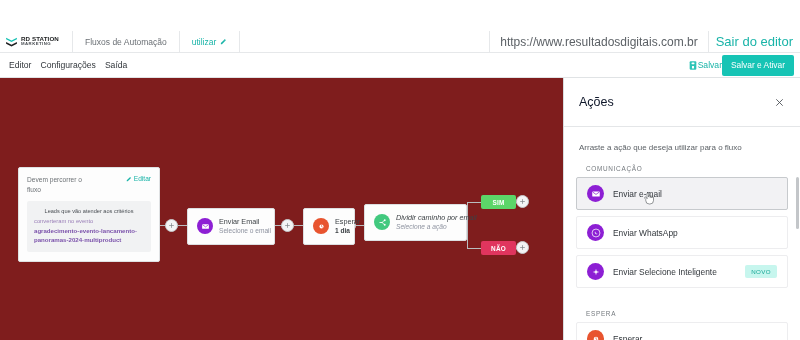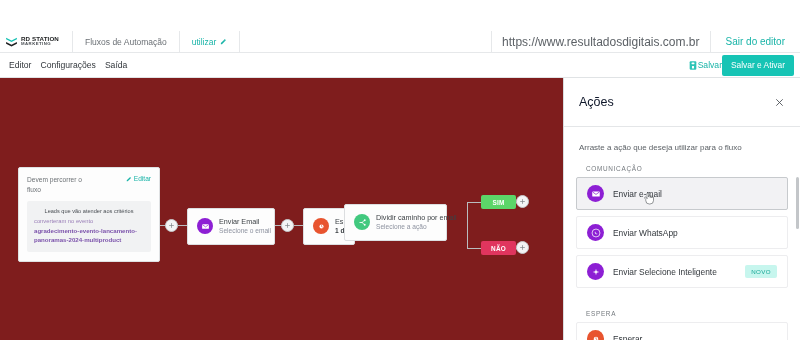--- a/index.html
+++ b/index.html
@@ -32,21 +32,21 @@
   }
   .hdr-flow { color: #6b7075; }
   .hdr-name { color: #19b4a8; display: flex; align-items: center; gap: 4px; }
   .pencil { width: 7px; height: 7px; }
   .hdr-spacer { flex: 1 1 auto; }
   .hdr-url {
     display: flex; align-items: center; padding: 0 10px; font-size: 12px;
     color: #5c6166; border-left: 1px solid #e6e8ea; white-space: nowrap;
   }
   .hdr-exit {
-    display: flex; align-items: center; padding: 0 15px; font-size: 10px;
+    display: flex; align-items: center; padding: 0 7px; font-size: 13px;
     color: #19b4a8; border-left: 1px solid #e6e8ea; white-space: nowrap;
   }
 
   
   .subbar {
     position: absolute; left: 0; top: 22px; width: 800px; height: 25px;
     background: #ffffff; border-bottom: 1px solid #e0e3e5;
     display: flex; align-items: center;
   }
   .nav-link {
@@ -275,21 +275,21 @@
           <circle cx="12" cy="12" r="5.5" fill="#ffffff"></circle>
           <path d="M12 8.5 V12 L14.5 13.5" stroke="#e8542f" stroke-width="1.6" fill="none" stroke-linecap="round"></path>
         </svg>
       </div>
       <div class="node-texts">
         <div class="node-title">Esperar</div>
         <div class="node-sub bold">1 dia</div>
       </div>
     </div>
 
-    <div class="flow-node" style="left:344px; top:126px; width:103px;">
+    <div class="flow-node" style="left:364px; top:126px; width:103px;font-style:italic;">
       <div class="node-icon ic-green">
         <svg viewBox="0 0 24 24">
           <path d="M5 12 H11 M11 12 L17 6 M11 12 L17 18" stroke="#ffffff" stroke-width="2.2" fill="none" stroke-linecap="round"></path>
           <circle cx="18" cy="6" r="2.4" fill="#ffffff"></circle>
           <circle cx="18" cy="18" r="2.4" fill="#ffffff"></circle>
         </svg>
       </div>
       <div class="node-texts">
         <div class="node-title">Dividir caminho por email</div>
         <div class="node-sub">Selecione a ação</div>

